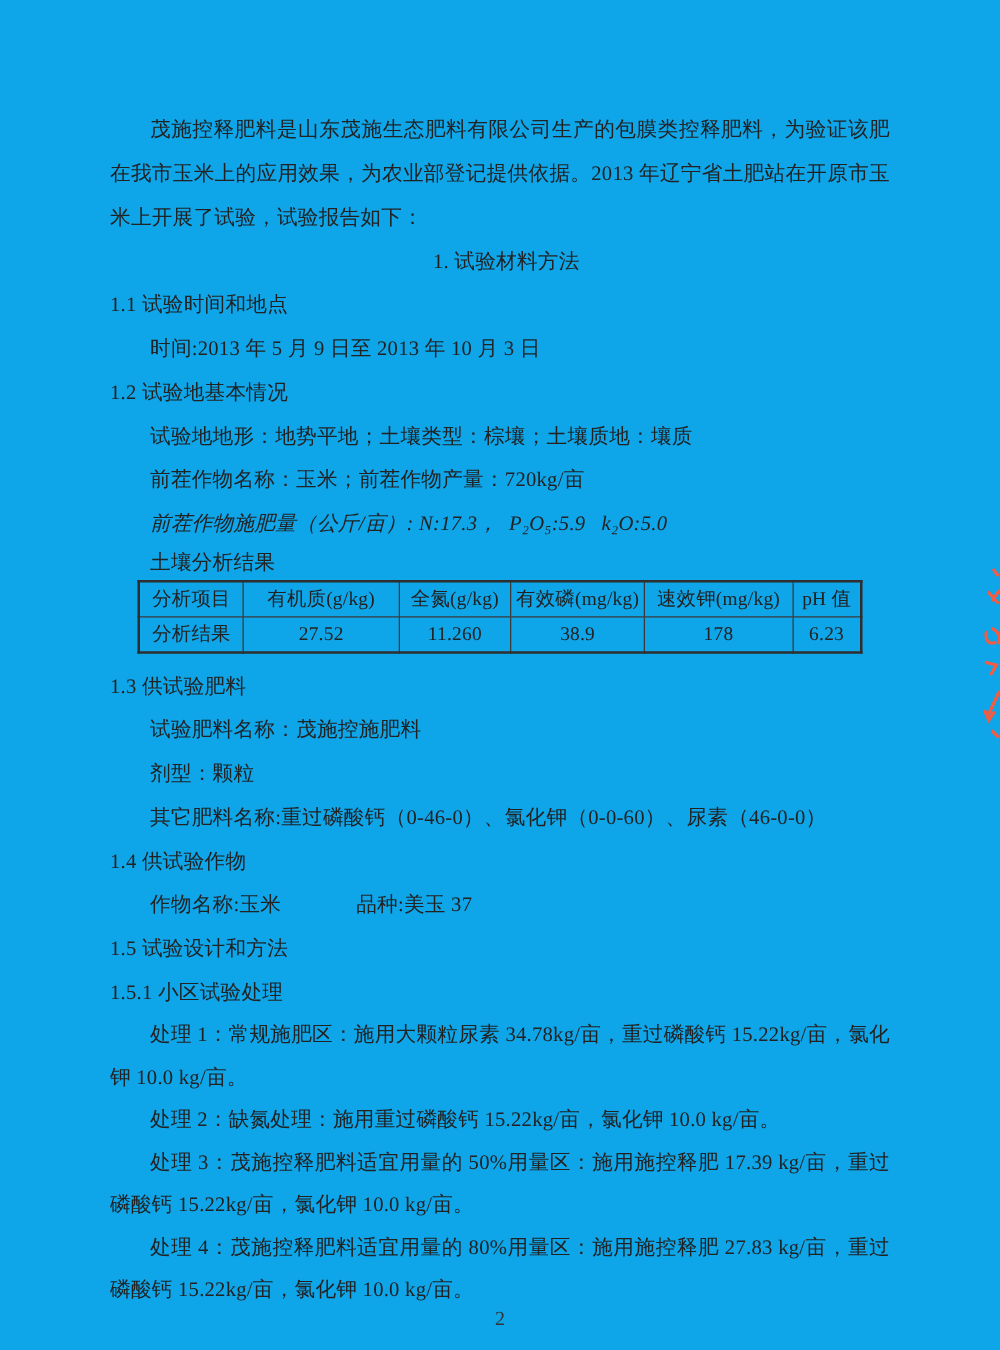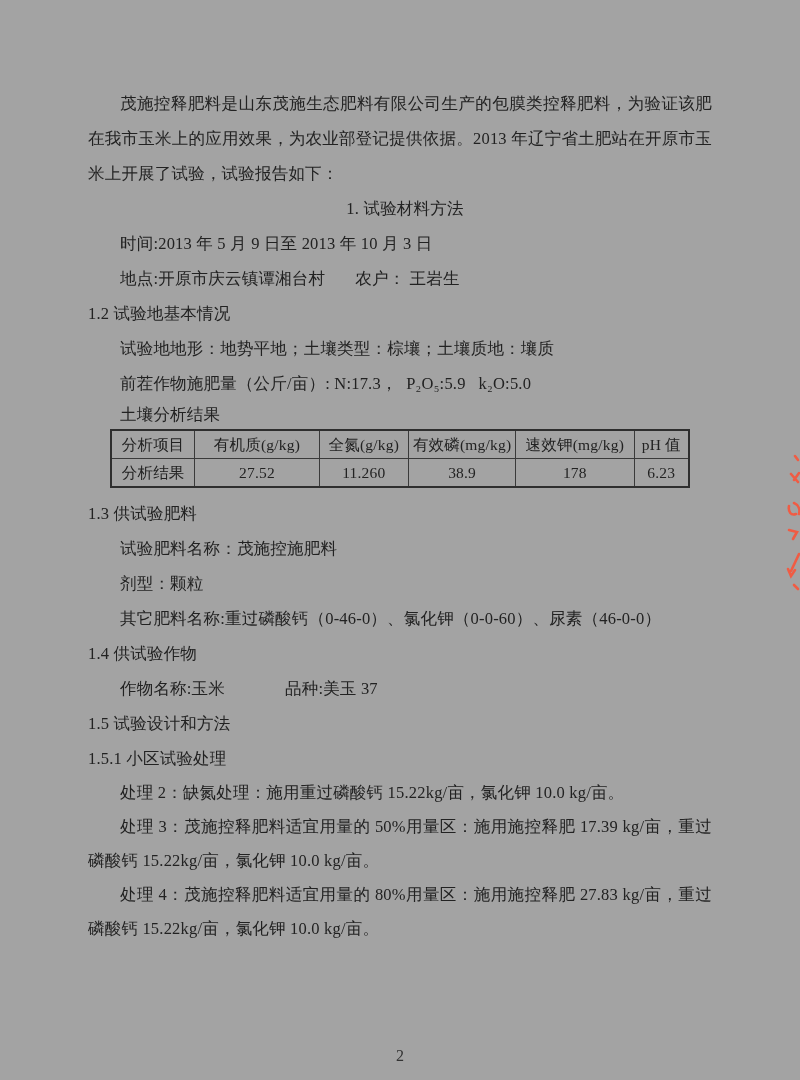--- a/index.html
+++ b/index.html
@@ -1,29 +1,29 @@
 <!DOCTYPE html>
 <html><head>
 <meta charset="utf-8">
 <style>
   * { margin:0; padding:0; box-sizing:border-box; }
   html,body { background:#888; }
   body { width:800px; margin:0 auto; font-family:"Liberation Serif","DejaVu Serif",serif; }
   .page {
-    position:relative; width:800px; height:1080px; background:#a3a3a3;
+    position:relative; width:800px; height:1080px; background:#0ea5e9;
     overflow:hidden; color:#222222;
   }
   .content {
     position:absolute; left:88px; top:86px; width:624px;
     font-size:16.5px; line-height:35px; letter-spacing:0.2px;
   }
   .para { text-align:justify; }
   .indent2 { text-indent:32px; }
   .line { white-space:nowrap; }
-  .pre { white-space:pre-wrap; }
+  .pre { white-space:pre-wrap;font-style:italic; }
   .h-sub1 { margin-left:10px;text-align:center; }
   .ind { margin-left:32px; }
   .gap30 { margin-left:30px; }
   .gap60 { margin-left:60px; }
   .caption { margin-left:32px; line-height:28px; }
   table.soil {
     margin-left:22px; width:580px; border-collapse:collapse;
     border:2px solid #2e2e2e; table-layout:fixed; margin-bottom:8px;
   }
   table.soil th, table.soil td {
@@ -43,33 +43,32 @@
 </head>
 <body>
 
 <div class="page">
   <div class="content">
 
     <p class="para indent2">茂施控释肥料是山东茂施生态肥料有限公司生产的包膜类控释肥料，为验证该肥在我市玉米上的应用效果，为农业部登记提供依据。2013 年辽宁省土肥站在开原市玉米上开展了试验，试验报告如下：</p>
 
     <div class="line h-sub1">1. 试验材料方法</div>
 
+    <div class="line">1.1 试验时间和地点</div>
 
     <div class="line ind">
       <span>时间:2013 年 5 月 9 日至 2013 年 10 月 3 日</span>
     </div>
 
-    <div class="line ind">
-      <span>地点:开原市庆云镇谭湘台村</span><span class="gap30">农户： 王岩生</span>
-    </div>
 
     <div class="line">1.2 试验地基本情况</div>
 
     <div class="line ind">试验地地形：地势平地；土壤类型：棕壤；土壤质地：壤质</div>
 
+    <div class="line ind">前茬作物名称：玉米；前茬作物产量：720kg/亩</div>
 
     <div class="line ind pre">前茬作物施肥量（公斤/亩）: N:17.3，  P₂O₅:5.9   k₂O:5.0</div>
 
     <div class="caption">土壤分析结果</div>
 
     <table class="soil">
       <colgroup>
         <col class="c0">
           <col class="c1">
           <col class="c2">
@@ -108,20 +107,21 @@
     <div class="line">1.4 供试验作物</div>
 
     <div class="line ind">
       <span>作物名称:玉米</span><span class="gap60">品种:美玉 37</span>
     </div>
 
     <div class="line">1.5 试验设计和方法</div>
 
     <div class="line">1.5.1 小区试验处理</div>
 
+    <p class="para indent2 treat">处理 1：常规施肥区：施用大颗粒尿素 34.78kg/亩，重过磷酸钙 15.22kg/亩，氯化钾 10.0 kg/亩。</p>
     <p class="para indent2 treat">处理 2：缺氮处理：施用重过磷酸钙 15.22kg/亩，氯化钾 10.0 kg/亩。</p>
     <p class="para indent2 treat">处理 3：茂施控释肥料适宜用量的 50%用量区：施用施控释肥 17.39 kg/亩，重过磷酸钙 15.22kg/亩，氯化钾 10.0 kg/亩。</p>
     <p class="para indent2 treat">处理 4：茂施控释肥料适宜用量的 80%用量区：施用施控释肥 27.83 kg/亩，重过磷酸钙 15.22kg/亩，氯化钾 10.0 kg/亩。</p>
 
   </div>
 
   <svg class="red-marks" width="22" height="145" viewBox="0 0 22 145" fill="none" stroke="#f05c44" stroke-width="2.6" stroke-linecap="round">
     <path d="M17,6 L20,10"></path>
     <path d="M13,24 L20,32 M21,23 L16,30"></path>
     <path d="M11,56 C10,62 13,66 18,64 M16,53 C21,55 22,60 21,64"></path>

